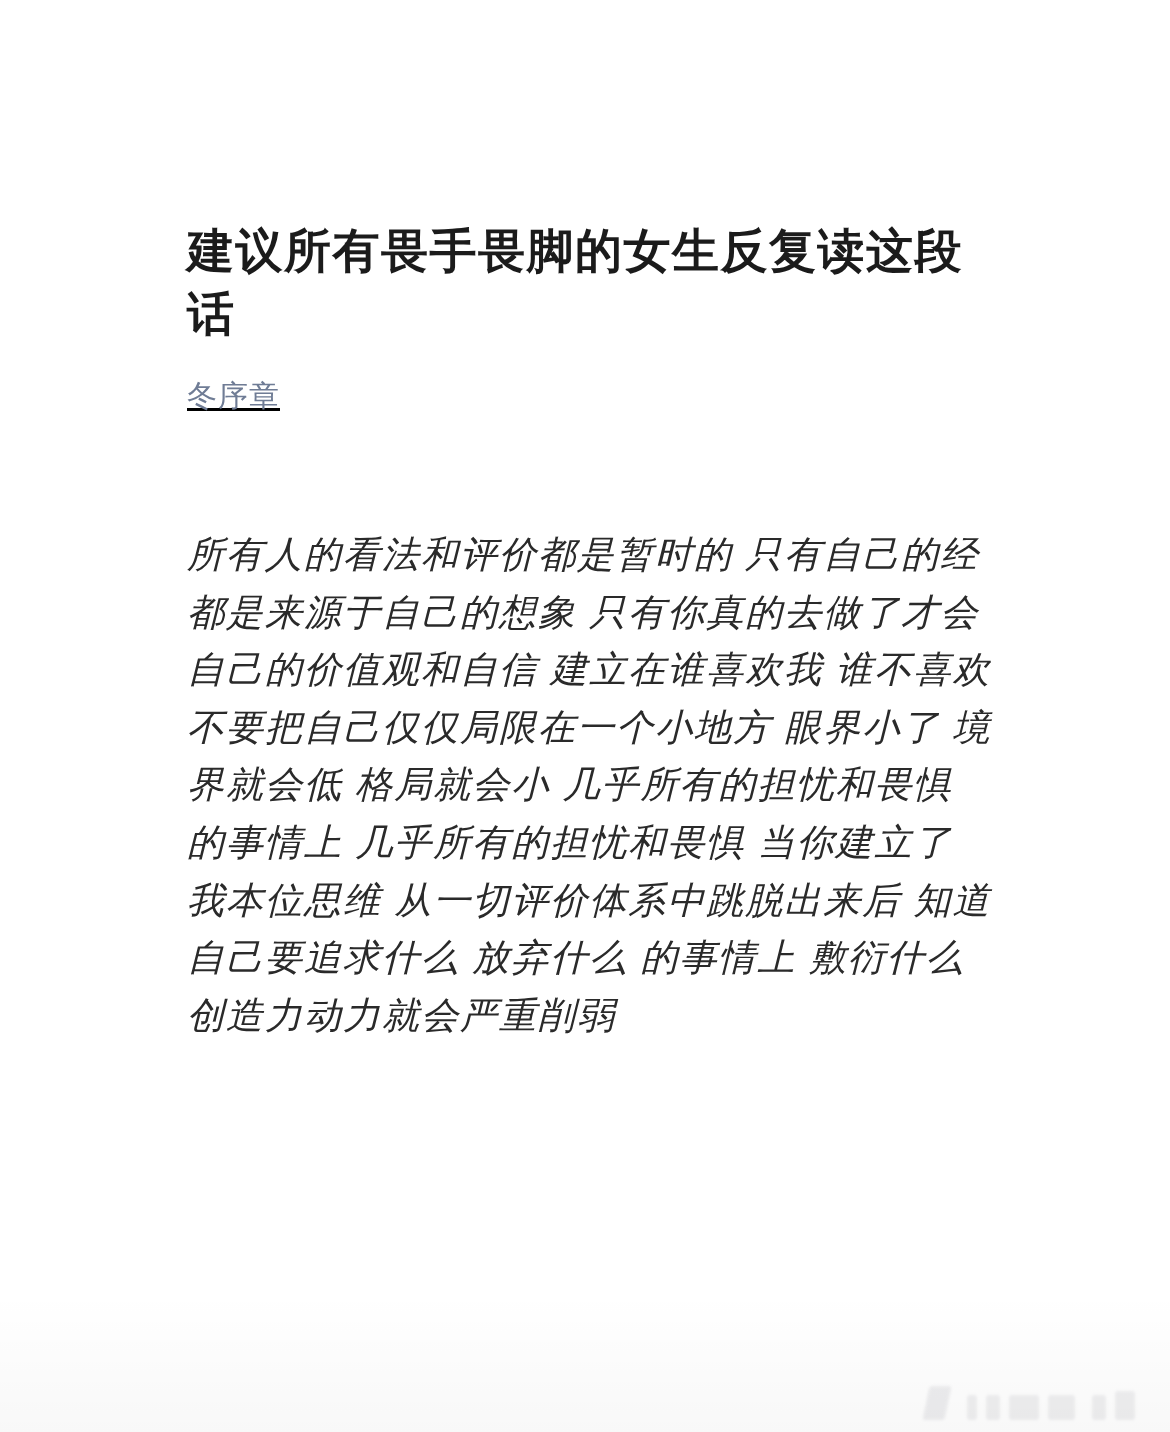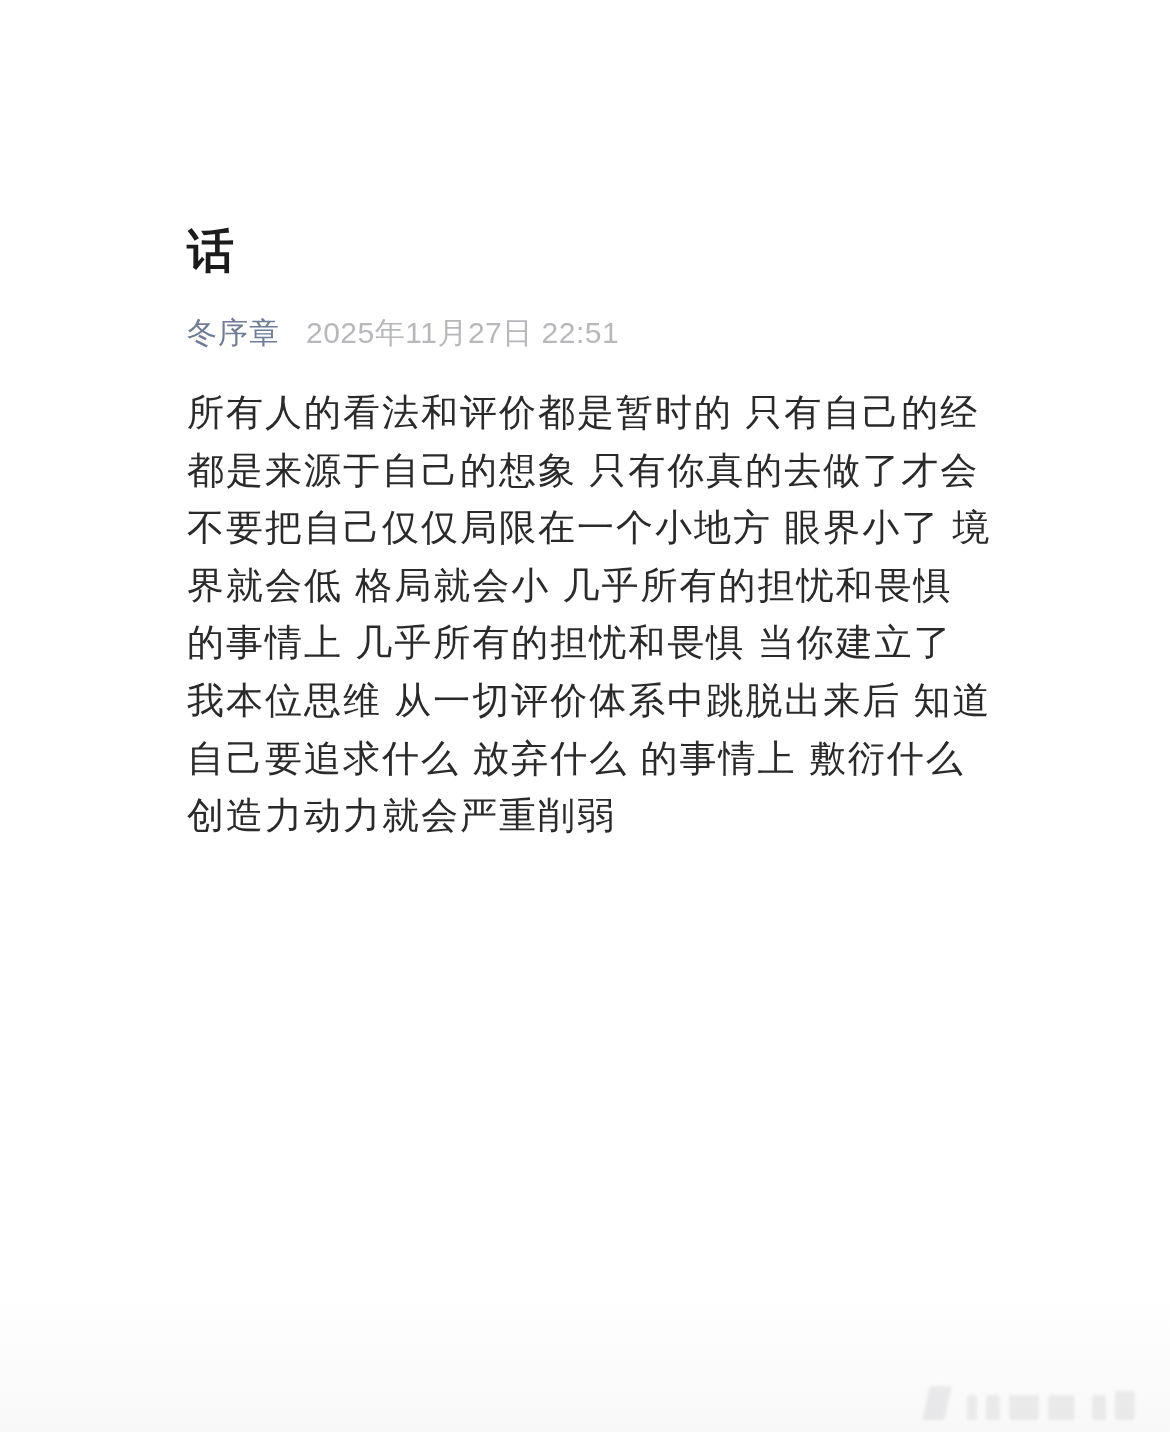--- a/index.html
+++ b/index.html
@@ -43,37 +43,39 @@
     display: block;
     white-space: nowrap;
   }
   .meta {
     margin-top: 31px;
     font-size: 30px;
     line-height: 40px;
     display: flex;
     align-items: flex-start;
     white-space: nowrap;
+    text-decoration: underline;
   }
   .author {
     color: #6f7c95;
     letter-spacing: 1px;
     cursor: pointer;
   }
   .timestamp {
     color: #b7b8bc;
     margin-left: 26px;
     letter-spacing: 0.5px;
   }
   .body {
-    margin-top: 31px;
+    margin-top: 110px;
     font-size: 37px;
     line-height: 57.6px;
     color: #2a2a2a;
     letter-spacing: 2px;
+    font-style: italic;
   }
   .body .bline {
     display: block;
     white-space: nowrap;
   }
   
   .watermark {
     position: absolute;
     right: 35px;
     bottom: 12px;
@@ -104,31 +106,32 @@
   .wb5 { width: 14px; margin-left: 8px; }
   .wb6 { width: 20px; height: 29px; }
 </style>
 </head>
 <body>
 
 <div class="page">
   <main class="content">
 
     <h1 class="title">
+      <span class="tline">建议所有畏手畏脚的女生反复读这段</span>
       <span class="tline">话</span>
     </h1>
 
     <div class="meta">
       <span class="author">冬序章</span>
-      <span class="timestamp">2025年11月27日 22:51</span>
     </div>
 
     <div class="body">
       <span class="bline">所有人的看法和评价都是暂时的 只有自己的经</span>
       <span class="bline">都是来源于自己的想象 只有你真的去做了才会</span>
+      <span class="bline">自己的价值观和自信 建立在谁喜欢我 谁不喜欢</span>
       <span class="bline">不要把自己仅仅局限在一个小地方 眼界小了 境</span>
       <span class="bline">界就会低 格局就会小 几乎所有的担忧和畏惧</span>
       <span class="bline">的事情上 几乎所有的担忧和畏惧 当你建立了</span>
       <span class="bline">我本位思维 从一切评价体系中跳脱出来后 知道</span>
       <span class="bline">自己要追求什么 放弃什么 的事情上 敷衍什么</span>
       <span class="bline">创造力动力就会严重削弱</span>
     </div>
 
   </main>
 

